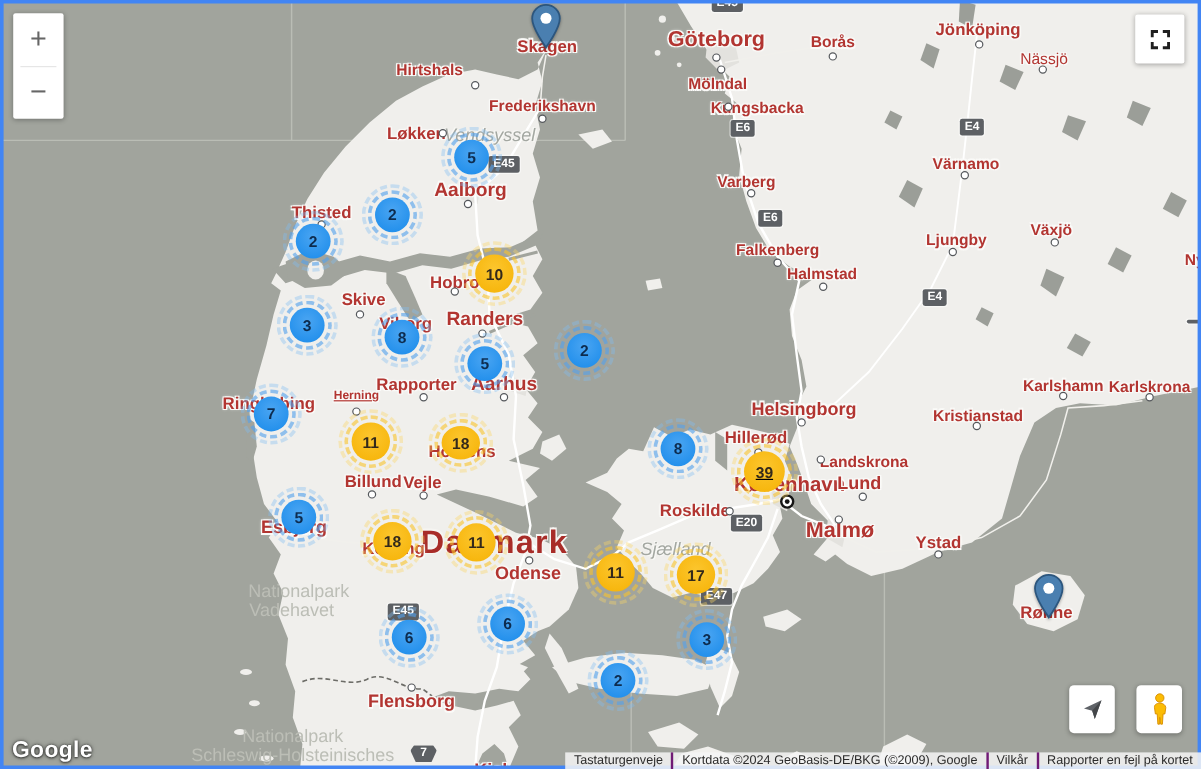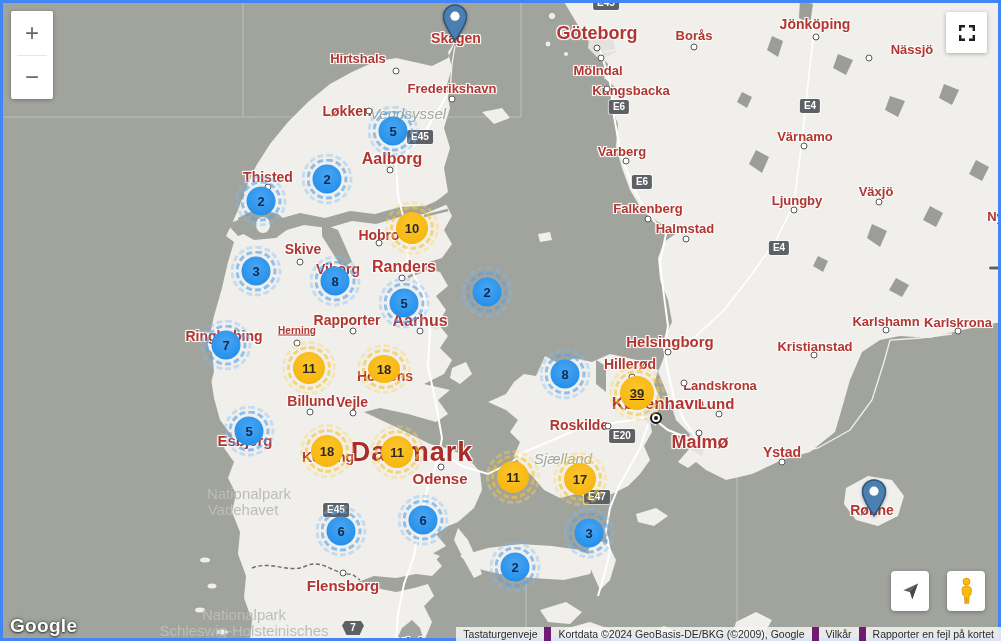--- a/index.html
+++ b/index.html
@@ -59,21 +59,21 @@
   #fullscreen-btn{right:14px;top:12px;width:41px;height:41px;}
   #mylocation-btn{left:891px;top:571px;width:38px;height:40px;border-radius:4px;}
   #pegman-btn{left:947px;top:571px;width:38px;height:40px;border-radius:4px;}
   
   .google-logo{position:absolute;left:10px;bottom:4px;z-index:11;color:#fff;font-size:19px;font-weight:700;
        letter-spacing:.3px;cursor:pointer;
        text-shadow:0 0 2px rgba(0,0,0,.55),0 1px 2px rgba(0,0,0,.55),0 0 4px rgba(0,0,0,.35);}
   .attr-bar{position:absolute;right:0;bottom:0;height:14px;z-index:11;display:flex;align-items:stretch;
        font-size:10.5px;color:#2b2b2b;background:rgba(245,245,245,.86);}
   .attr-cell{display:flex;align-items:center;padding:0 7px;white-space:nowrap;}
-  .attr-cell + .attr-cell{border-left:7px solid #701a75;}
+  .attr-cell + .attr-cell{border-left:2px solid #701a75;}
   .attr-link{cursor:pointer;}
 </style>
 </head>
 <body>
 
 <div id="stage">
 
   <svg id="map-svg" width="1001" height="641" viewBox="0 0 1001 641">
     <rect x="0" y="0" width="1001" height="641" fill="#a1a49d"></rect>
 
@@ -202,21 +202,21 @@
       <div class="city" style="left: 597px; top: 33px; font-size: 18px;">Göteborg</div>
       <div class="dot" style="left: 597px; top: 48px;"></div>
       <div class="city" style="left: 598px; top: 70px; font-size: 13px; font-weight: 600;">Mölndal</div>
       <div class="dot" style="left: 601px; top: 58px;"></div>
       <div class="city" style="left: 631px; top: 90px; font-size: 13px; font-weight: 600;">Kungsbacka</div>
       <div class="dot" style="left: 607px; top: 89px;"></div>
       <div class="city" style="left: 694px; top: 35px; font-size: 13px; font-weight: 600;">Borås</div>
       <div class="dot" style="left: 694px; top: 47px;"></div>
       <div class="city" style="left: 815px; top: 24px; font-size: 14px;">Jönköping</div>
       <div class="dot" style="left: 816px; top: 37px;"></div>
-      <div class="city" style="left: 912px; top: 49px; font-size: 13px; font-weight: 700;">Nässjö</div>
+      <div class="city" style="left: 870px; top: 49px; font-size: 13px; font-weight: 400;">Nässjö</div>
       <div class="dot" style="left: 869px; top: 58px;"></div>
       <div class="city" style="left: 805px; top: 136px; font-size: 13px; font-weight: 600;">Värnamo</div>
       <div class="dot" style="left: 804px; top: 146px;"></div>
       <div class="city" style="left: 622px; top: 151px; font-size: 13px; font-weight: 600;">Varberg</div>
       <div class="dot" style="left: 626px; top: 161px;"></div>
       <div class="city" style="left: 876px; top: 191px; font-size: 13px; font-weight: 600;">Växjö</div>
       <div class="dot" style="left: 879px; top: 202px;"></div>
       <div class="city" style="left: 797px; top: 200px; font-size: 13px; font-weight: 600;">Ljungby</div>
       <div class="dot" style="left: 794px; top: 210px;"></div>
       <div class="city" style="left: 648px; top: 208px; font-size: 13px; font-weight: 600;">Falkenberg</div>

